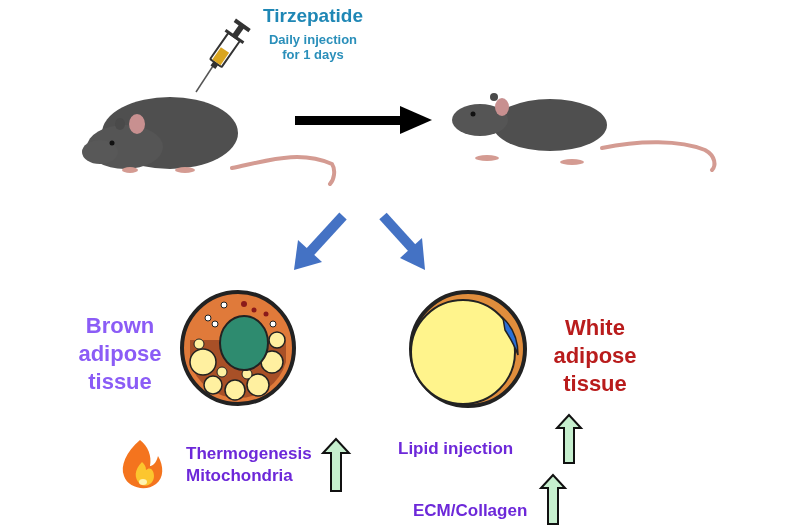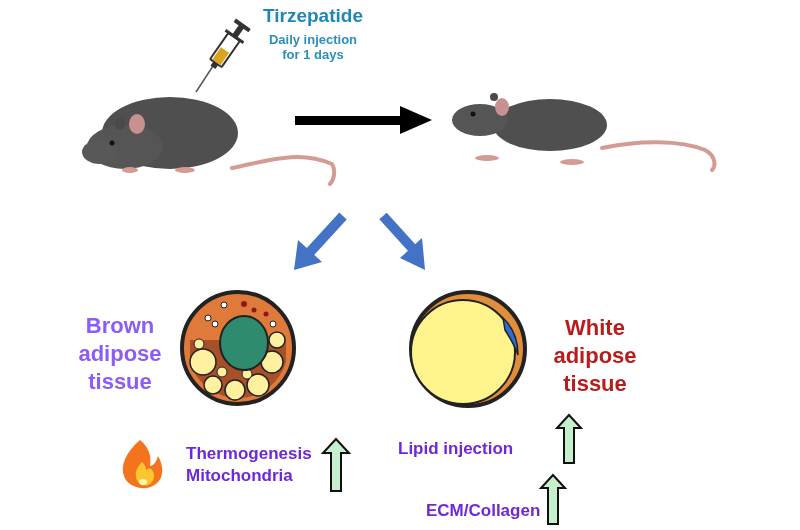--- a/index.html
+++ b/index.html
@@ -130,13 +130,13 @@
   <div>adipose</div>
   <div>tissue</div>
 </div>
 
 <div class="abs label" style="left:186px;top:443px;">
   <div>Thermogenesis</div>
   <div>Mitochondria</div>
 </div>
 
 <div class="abs label" style="left:398px;top:438px;">Lipid injection</div>
-<div class="abs label" style="left:426px;top:500px;">ECM/Collagen</div>
+<div class="abs label" style="left:413px;top:500px;">ECM/Collagen</div>
 
 </body></html>

